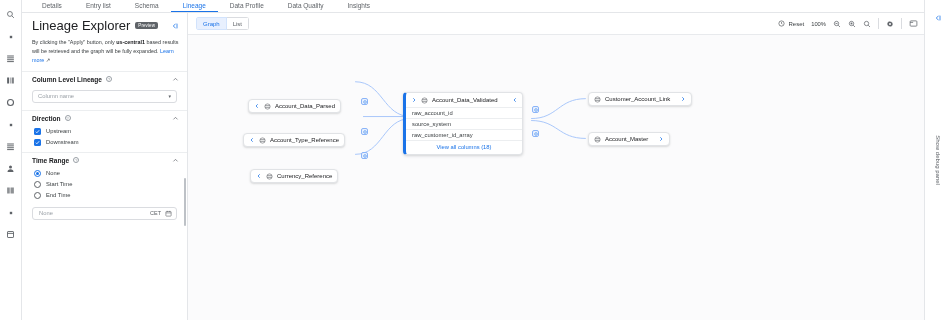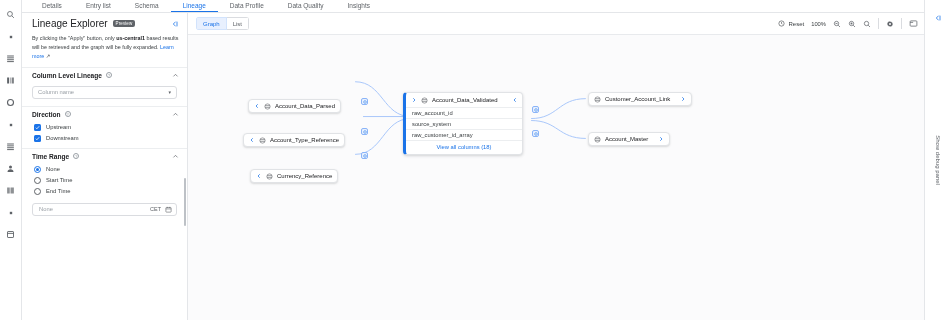--- a/index.html
+++ b/index.html
@@ -56,21 +56,21 @@
     border-right: 1px solid #e4e6e9;
     display: flex; flex-direction: column;
     position: relative;
     overflow: hidden;
   }
   .sb-head {
     display: flex; align-items: center;
     padding: 5px 8px 5px 10px; gap: 5px;
     flex: none;
   }
-  .sb-title { font-size: 10px; color: #202124; white-space: nowrap; }
+  .sb-title { font-size: 13px; color: #202124; white-space: nowrap; }
   .badge {
     background: #5f6368; color: #fff;
     font-size: 4.5px; padding: 1px 3px;
     border-radius: 2px; line-height: 1.2;
     letter-spacing: .1px;
   }
   .collapse-btn {
     margin-left: auto; color: #1a73e8;
     display: flex; align-items: center; cursor: pointer;
   }

